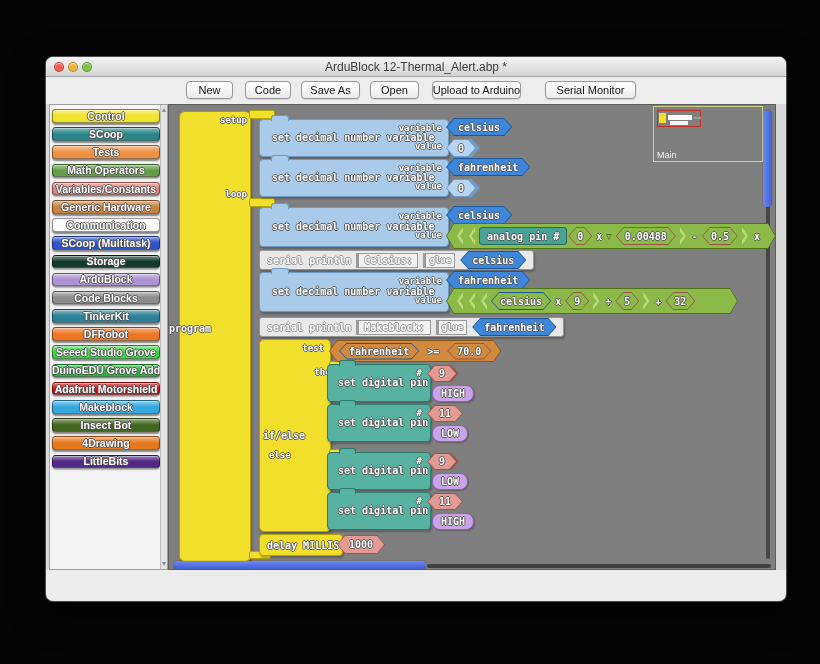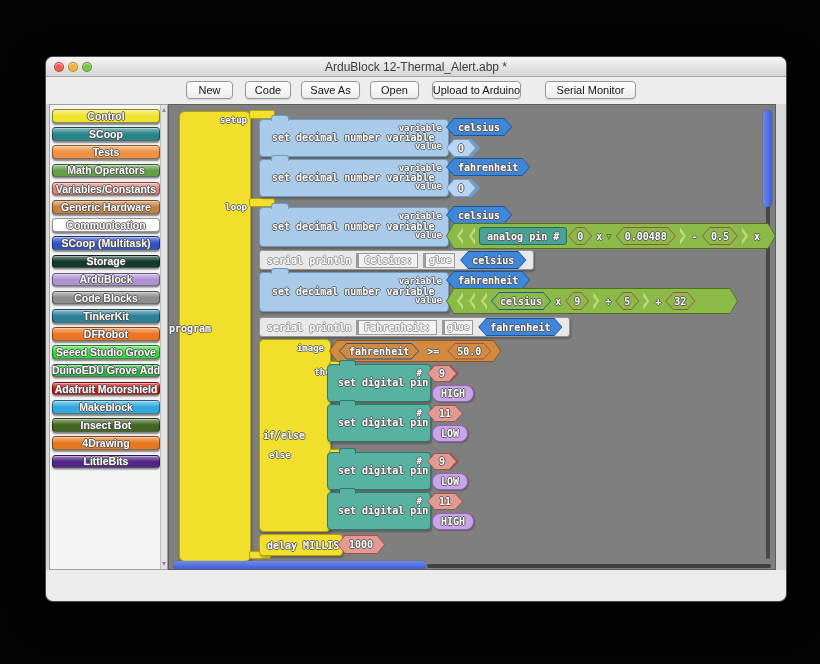--- a/index.html
+++ b/index.html
@@ -160,21 +160,21 @@
 
       <div id="vtrack"></div>
       <div id="htrack"></div>
 
       <div class="yellow" style="position:absolute;left:10px;top:6px;width:72px;height:451px;border-radius:6px;box-shadow:1px 2px 3px rgba(0,0,0,.3)"></div>
       <div class="yellow" style="position:absolute;left:80px;top:5px;width:26px;height:9px;border-radius:2px"></div>
       <div class="yellow" style="position:absolute;left:80px;top:93px;width:26px;height:9px;border-radius:2px"></div>
       <div class="yellow" style="position:absolute;left:80px;top:446px;width:22px;height:8px;border-radius:2px"></div>
       <span class="bt abs" style="left:0;top:218px">program</span>
       <span class="lbl abs" style="left:30px;top:10px;width:48px;text-align:right">setup</span>
-      <span class="lbl abs" style="left:30px;top:97px;width:48px;text-align:right">loop</span>
+      <span class="lbl abs" style="left:30px;top:84px;width:48px;text-align:right">loop</span>
 
       <div class="bblock" style="left:90px;top:14px;width:190px;height:38px">
         <span class="bt" style="position:absolute;left:12px;top:12px">set decimal number variable</span>
         <span class="lbl flab" style="top:3px">variable</span>
         <span class="lbl flab" style="bottom:5px">value</span>
       </div>
       <div class="hx tag-blue abs" style="left:277px;top:13px;height:18px">
           <div class="hi">
             <span class="bt">celsius</span>
           </div>
@@ -296,51 +296,51 @@
               <span class="hi">
                 <span class="bt">32</span>
               </span>
             </span>
         </div>
       </div>
 
       <div class="serial" style="left:90px;top:212px">
         <span class="bt emboss">serial println</span>
         <span class="slot">
-            <span class="bt emboss">Fahrenheit:</span>
+            <span class="bt emboss">Makeblock:</span>
           </span>
         <span class="slot" style="padding:0 3px">
             <span class="lbl emboss">glue</span>
           </span>
         <span class="hx tag-blue" style="height:18px">
             <span class="hi">
               <span class="bt">fahrenheit</span>
             </span>
           </span>
       </div>
 
       <div class="yellow" style="position:absolute;left:90px;top:234px;width:72px;height:193px;border-radius:5px;box-shadow:1px 2px 3px rgba(0,0,0,.3)"></div>
-      <span class="lbl abs" style="left:105px;top:238px;width:50px;text-align:right">image</span>
+      <span class="lbl abs" style="left:105px;top:238px;width:50px;text-align:right">test</span>
       <span class="lbl abs" style="left:117px;top:262px;width:50px;text-align:right">then</span>
       <span class="lbl abs" style="left:100px;top:345px;width:50px;text-align:left">else</span>
       <span class="bt abs" style="left:94px;top:325px">if/else</span>
       <div class="yellow" style="position:absolute;left:160px;top:256px;width:22px;height:8px;border-radius:2px"></div>
       <div class="yellow" style="position:absolute;left:160px;top:344px;width:22px;height:8px;border-radius:2px"></div>
 
       <div class="hx tag-orange abs" style="left:160px;top:235px;height:22px">
         <div class="hi">
           <span class="hx tag-blue" style="height:17px">
               <span class="hi">
                 <span class="bt">fahrenheit</span>
               </span>
             </span>
           <span class="bt">&gt;=</span>
           <span class="hx tag-pink" style="height:17px">
               <span class="hi">
-                <span class="bt">50.0</span>
+                <span class="bt">70.0</span>
               </span>
             </span>
         </div>
       </div>
 
       <div class="tblock" style="left:158px;top:259px;width:104px;height:38px">
         <span class="bt" style="position:absolute;left:10px;top:12px">set digital pin</span>
         <span class="lbl" style="position:absolute;right:8px;top:3px">#</span>
       </div>
       <div class="hx tag-pink abs" style="left:258px;top:260px;height:17px;min-width:32px">
@@ -393,19 +393,28 @@
 
       <div class="yellow" style="position:absolute;left:90px;top:429px;width:84px;height:22px;border-radius:4px;display:flex;align-items:center;padding-left:7px;box-shadow:1px 2px 2px rgba(0,0,0,.25)">
         <span class="bt">delay MILLIS</span>
       </div>
       <div class="hx tag-pink abs" style="left:168px;top:430px;height:19px">
           <div class="hi">
             <span class="bt">1000</span>
           </div>
         </div>
 
+      <div id="minimap">
+        <div id="mviewport">
+          <div class="my"></div>
+          <div class="mw1"></div>
+          <div class="mw2"></div>
+          <div class="md"></div>
+        </div>
+        <div class="mlabel">Main</div>
+      </div>
 
       <div id="vthumb"></div>
       <div id="hthumb"></div>
     </div>
   </div>
 
 </div>
 
 </body></html>

